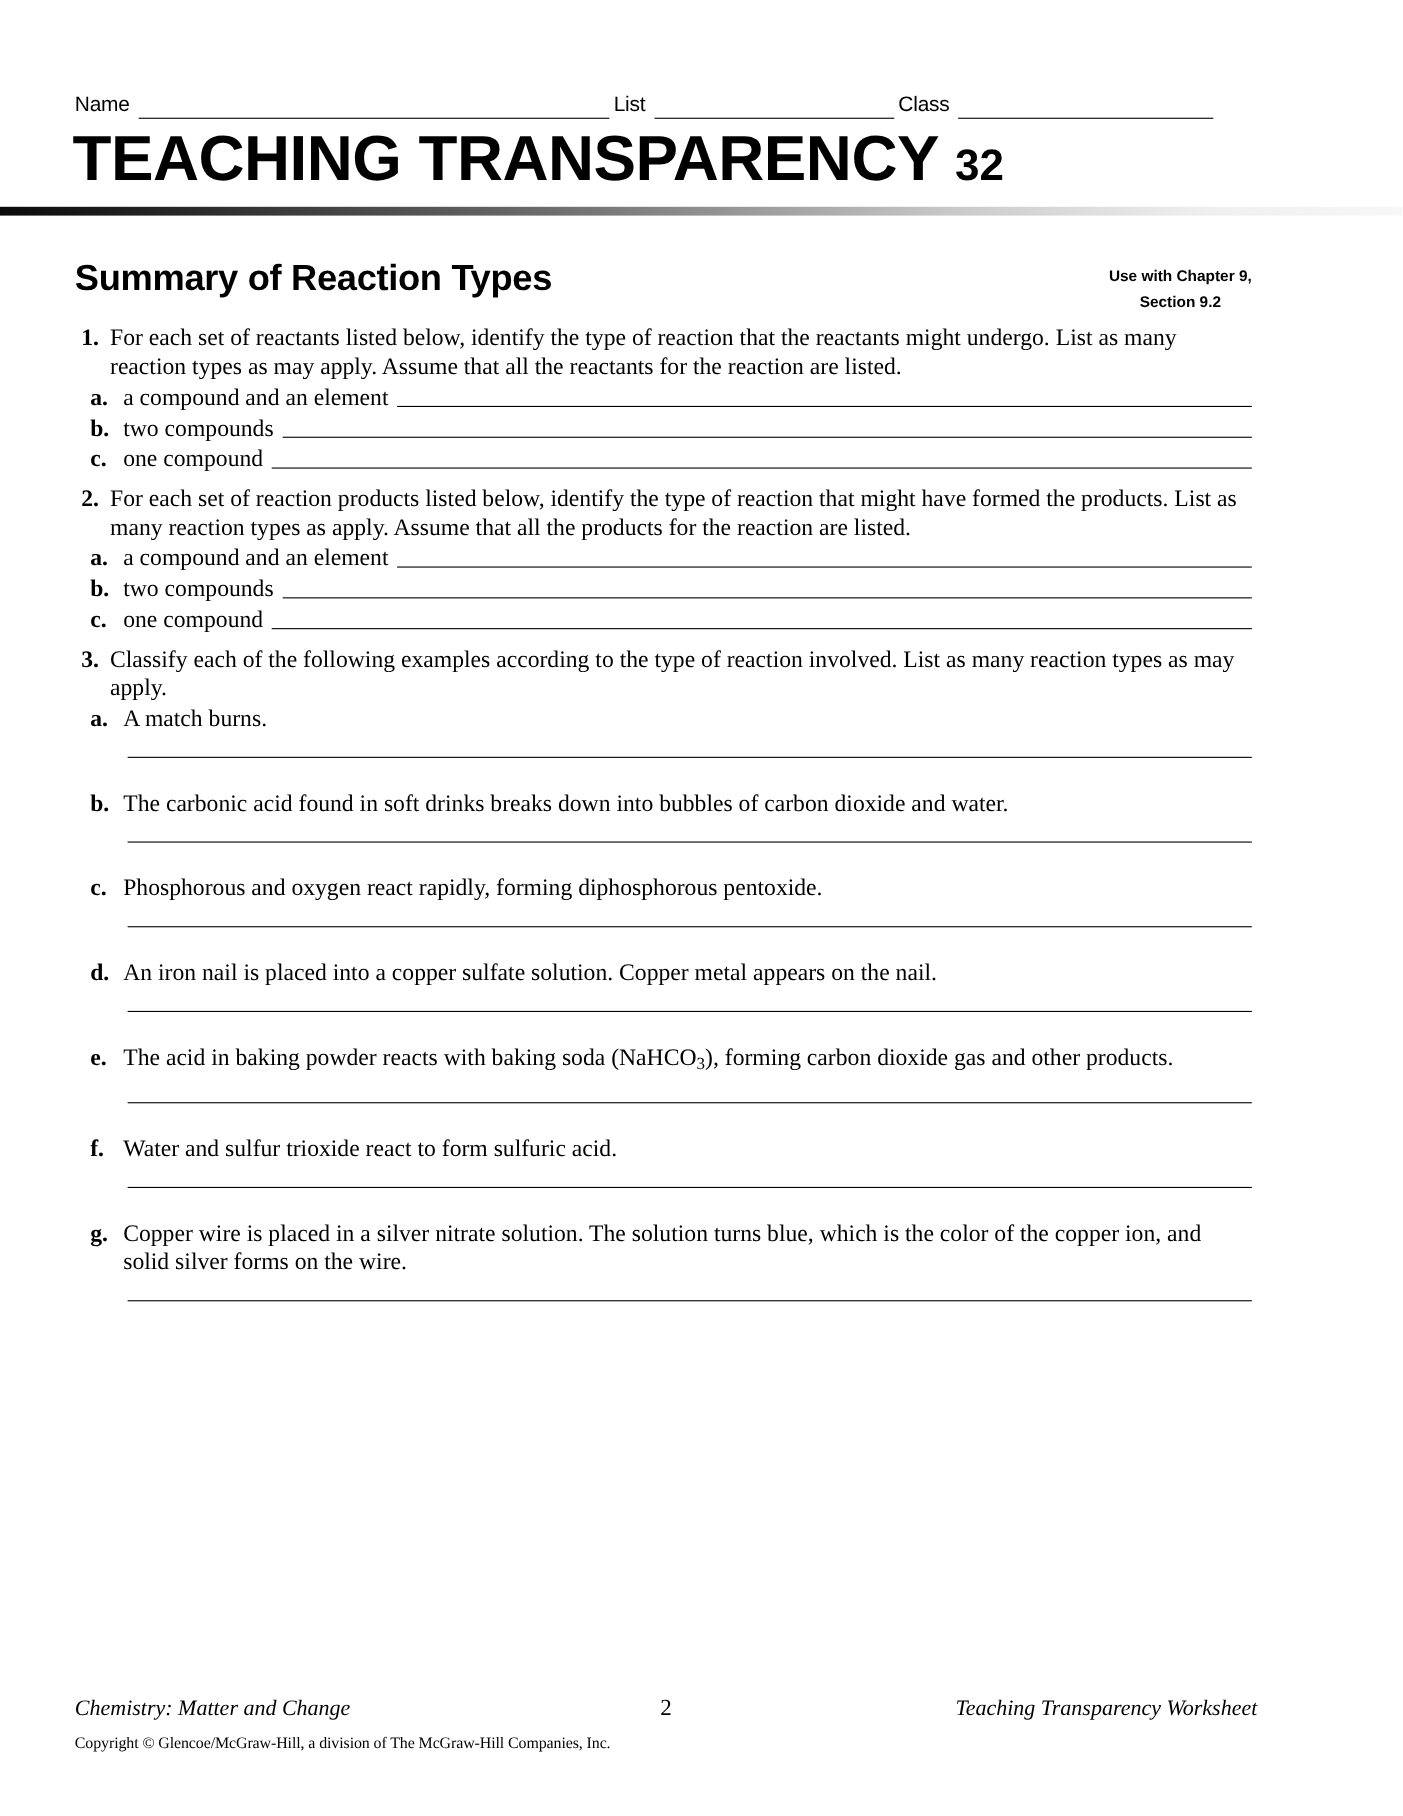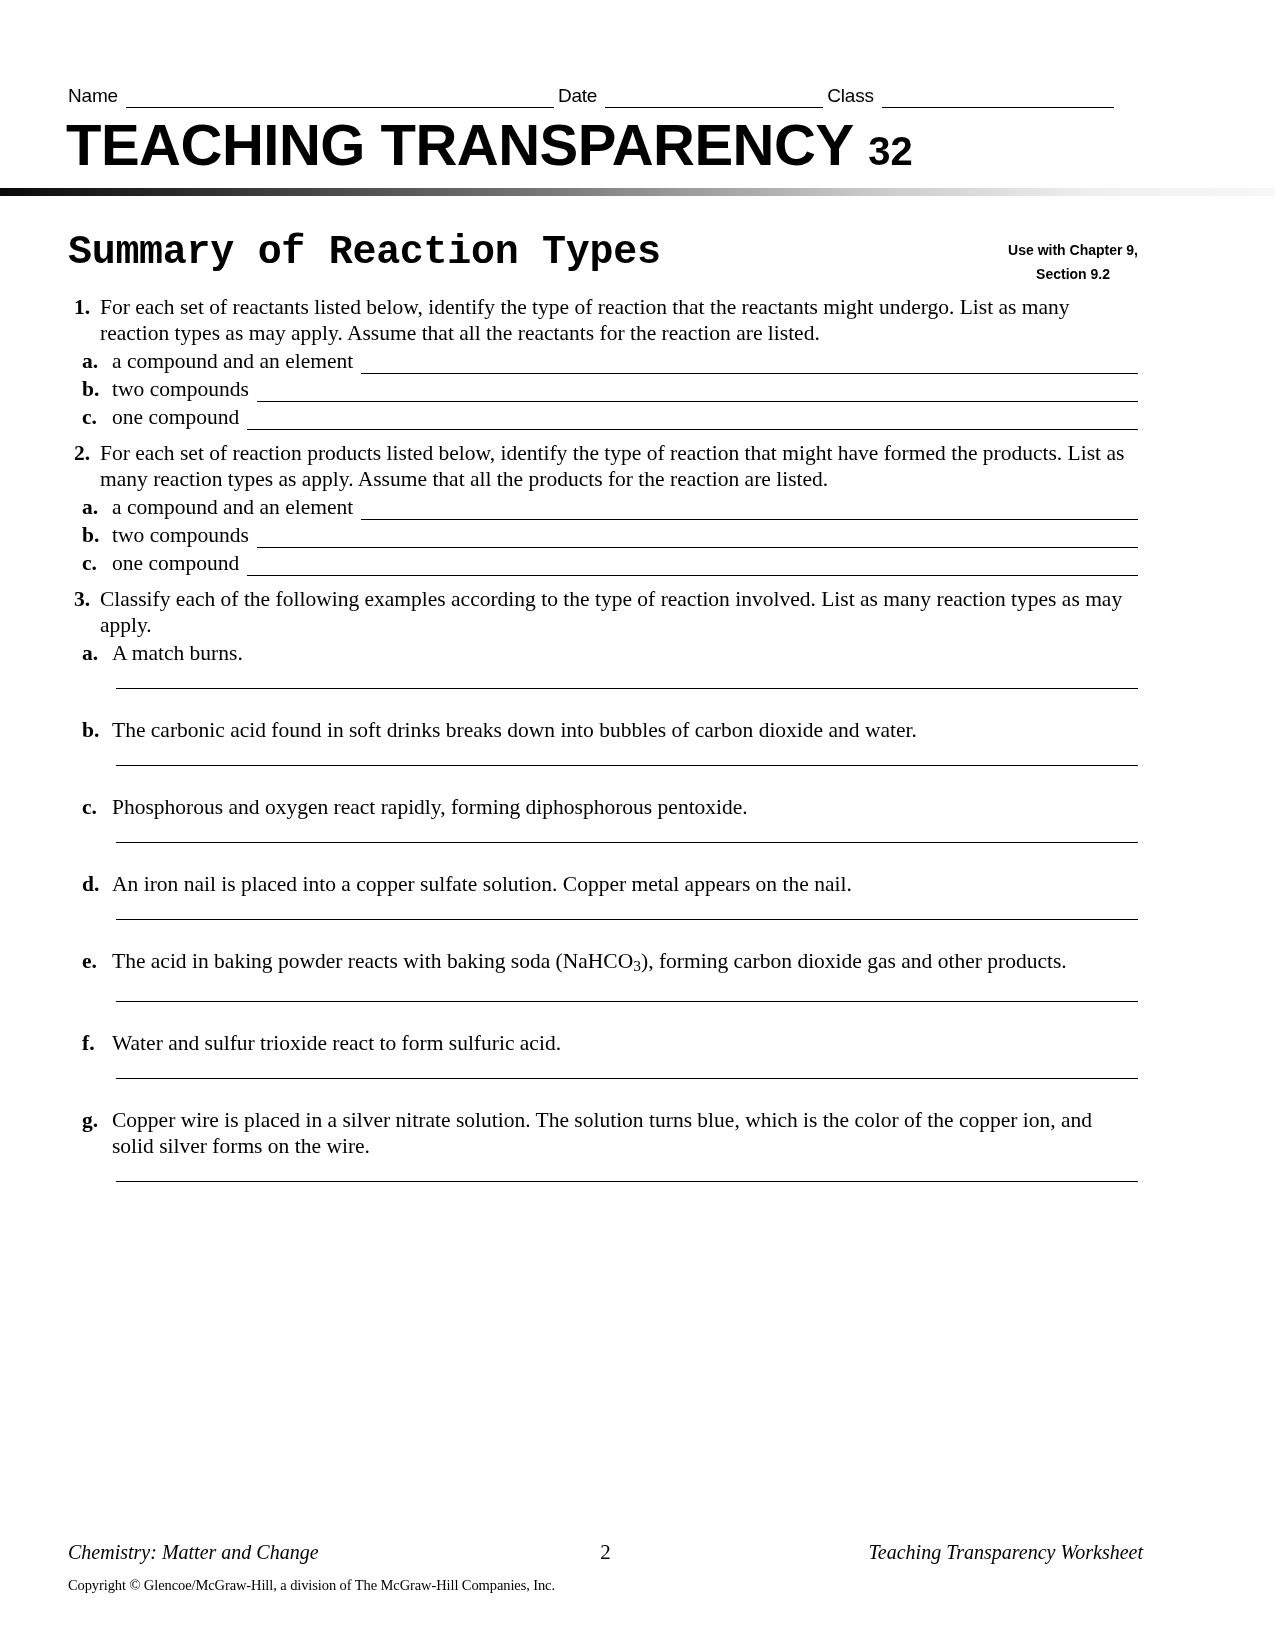--- a/index.html
+++ b/index.html
@@ -74,23 +74,23 @@
   .sec-head {
     position: absolute;
     left: 68px;
     top: 222px;
     width: 1070px;
     display: flex;
     align-items: flex-start;
     justify-content: space-between;
   }
   .sec-title {
-    font-family: Liberation Mono, monospace;
-    font-weight: bold;
-    font-size: 40px;
+    font-family: Liberation Sans, sans-serif;
+    font-weight: bold;
+    font-size: 33px;
     line-height: 38px;
     letter-spacing: -0.3px;
     white-space: nowrap;
   }
   .use-with {
     font-family: "Liberation Sans", sans-serif;
     font-weight: bold;
     font-size: 14px;
     line-height: 24px;
     text-align: center;
@@ -134,21 +134,21 @@
   }
   .sub-let {
     flex: 0 0 44px;
     font-weight: bold;
     padding-left: 14px;
     box-sizing: border-box;
   }
   .sub-body {
     flex: 1 1 auto;
     display: flex;
-    align-items: flex-end;
+    align-items: center;
     min-width: 0;
   }
   .sub-label { white-space: nowrap; }
   .sub-fill {
     flex: 1 1 auto;
     border-bottom: 1.4px solid #000;
     height: 17px;
     margin-left: 8px;
   }
 
@@ -208,21 +208,21 @@
   }
 </style>
 </head>
 <body>
 
 <div class="page">
 
   <div class="idline">
     <span class="lbl">Name</span>
     <span class="rule rule-name"></span>
-    <span class="lbl">Date</span>
+    <span class="lbl">List</span>
     <span class="rule rule-date"></span>
     <span class="lbl">Class</span>
     <span class="rule rule-class"></span>
   </div>
 
   <div class="big-title">
     <span>TEACHING TRANSPARENCY</span>
     <span class="num">32</span>
   </div>
 

